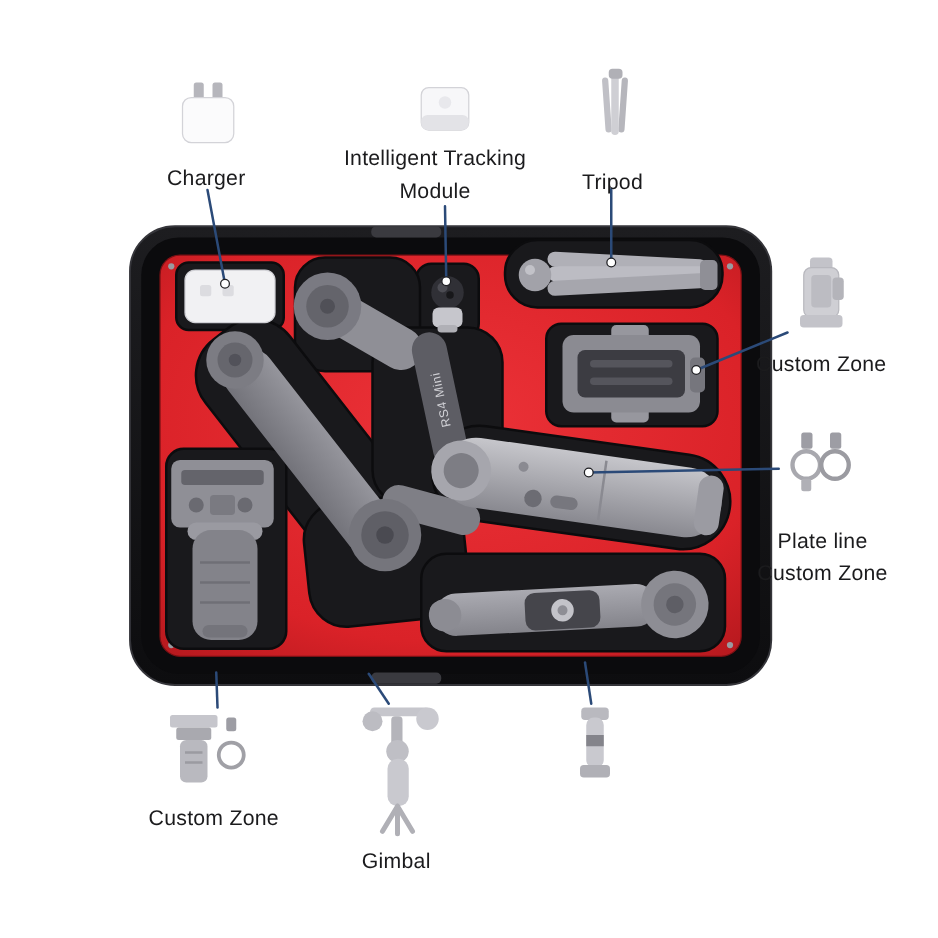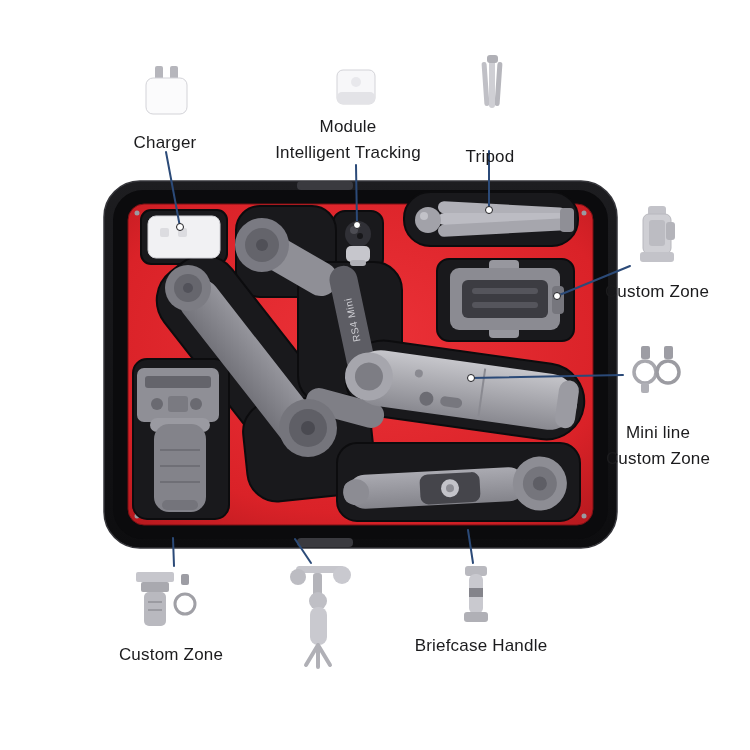--- a/index.html
+++ b/index.html
@@ -249,39 +249,39 @@
       <rect x="469" y="588" width="14" height="9" fill="#84848b"></rect>
       <rect x="464" y="612" width="24" height="10" rx="3" fill="#b0b0b6"></rect>
     </g>
   </svg>
 
   <div class="label" style="left:115px; top:130px; width:100px">
     <div>Charger</div>
   </div>
 
   <div class="label" style="left:253px; top:114px; width:190px">
+    <div>Intelligent Tracking</div>
     <div>Module</div>
-    <div>Intelligent Tracking</div>
-  </div>
-
-  <div class="label" style="left:440px; top:144px; width:100px">
+  </div>
+
+  <div class="label" style="left:440px; top:133px; width:100px">
     <div>Tripod</div>
   </div>
 
   <div class="label" style="left:592px; top:279px; width:130px">
     <div>Custom Zone</div>
   </div>
 
   <div class="label" style="left:593px; top:420px; width:130px">
-    <div>Mini line</div>
+    <div>Plate line</div>
     <div>Custom Zone</div>
   </div>
 
   <div class="label" style="left:66px; top:642px; width:210px">
     <div>Custom Zone</div>
   </div>
 
-
-  <div class="label" style="left:391px; top:633px; width:180px">
-    <div>Briefcase Handle</div>
-  </div>
+  <div class="label" style="left:267px; top:676px; width:100px">
+    <div>Gimbal</div>
+  </div>
+
 
 </div>
 
 </body></html>

